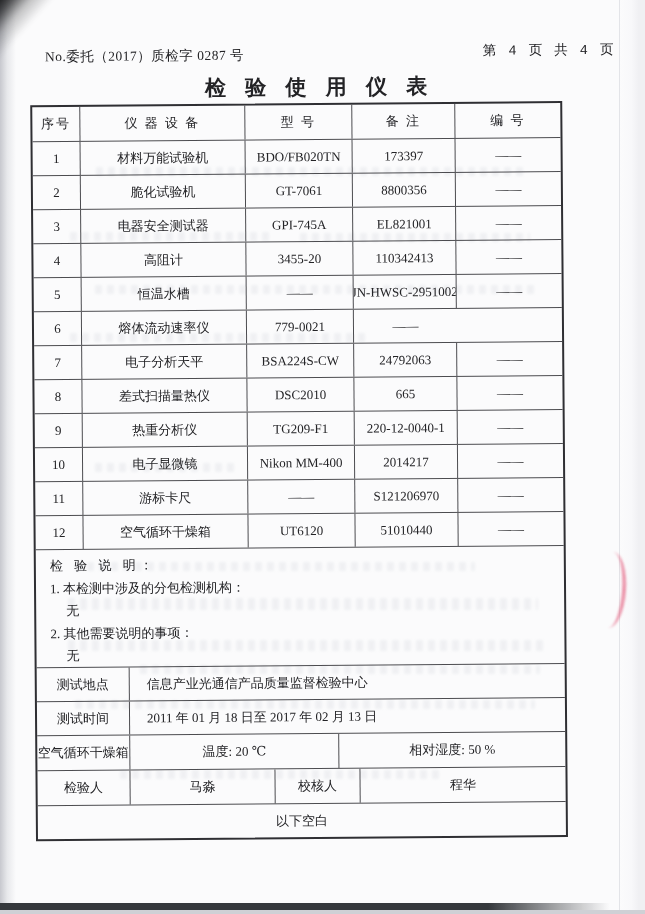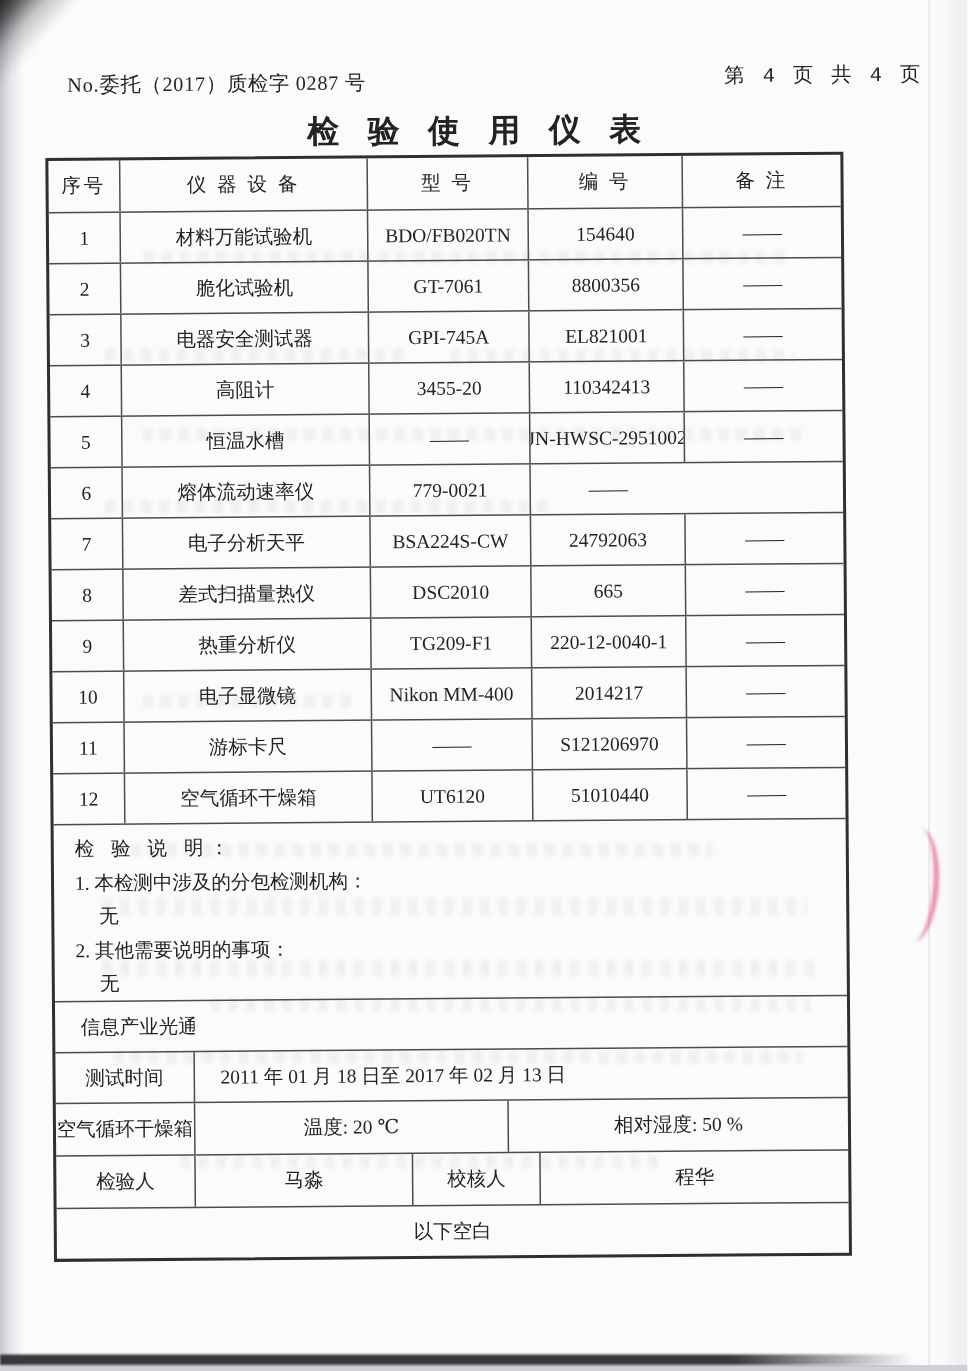--- a/index.html
+++ b/index.html
@@ -91,30 +91,30 @@
   <div class="doc-number">No.委托（2017）质检字 0287 号</div>
   <div class="page-indicator">第 4 页 共 4 页</div>
   <div class="page-title">检 验 使 用 仪 表</div>
 
   <div class="doc-table">
 
     <div class="thead">
       <div class="cell">序号</div>
       <div class="cell">仪  器  设  备</div>
       <div class="cell">型  号</div>
+      <div class="cell">备  注</div>
       <div class="cell">编  号</div>
-      <div class="cell">备  注</div>
     </div>
 
     <div>
         <div class="trow">
           <div class="cell">1</div>
           <div class="cell">材料万能试验机</div>
           <div class="cell">BDO/FB020TN</div>
-          <div class="cell">154640</div>
+          <div class="cell">173397</div>
           <div class="cell">——</div>
         </div>
         <div class="trow">
           <div class="cell">2</div>
           <div class="cell">脆化试验机</div>
           <div class="cell">GT-7061</div>
           <div class="cell">8800356</div>
           <div class="cell">——</div>
         </div>
         <div class="trow">
@@ -190,20 +190,21 @@
 
     <div class="notes">
       <div class="n-title">检 验 说 明：</div>
       <div class="n-item">1. 本检测中涉及的分包检测机构：</div>
       <div class="n-val">无</div>
       <div class="n-item">2. 其他需要说明的事项：</div>
       <div class="n-val">无</div>
     </div>
 
     <div class="irow r-loc">
+      <div class="cell">测试地点</div>
       <div class="cell left">信息产业光通信产品质量监督检验中心</div>
     </div>
 
     <div class="irow r-time">
       <div class="cell">测试时间</div>
       <div class="cell left">2011 年 01 月 18 日至 2017 年 02 月 13 日</div>
     </div>
 
     <div class="irow r-env">
       <div class="cell">空气循环干燥箱</div>

